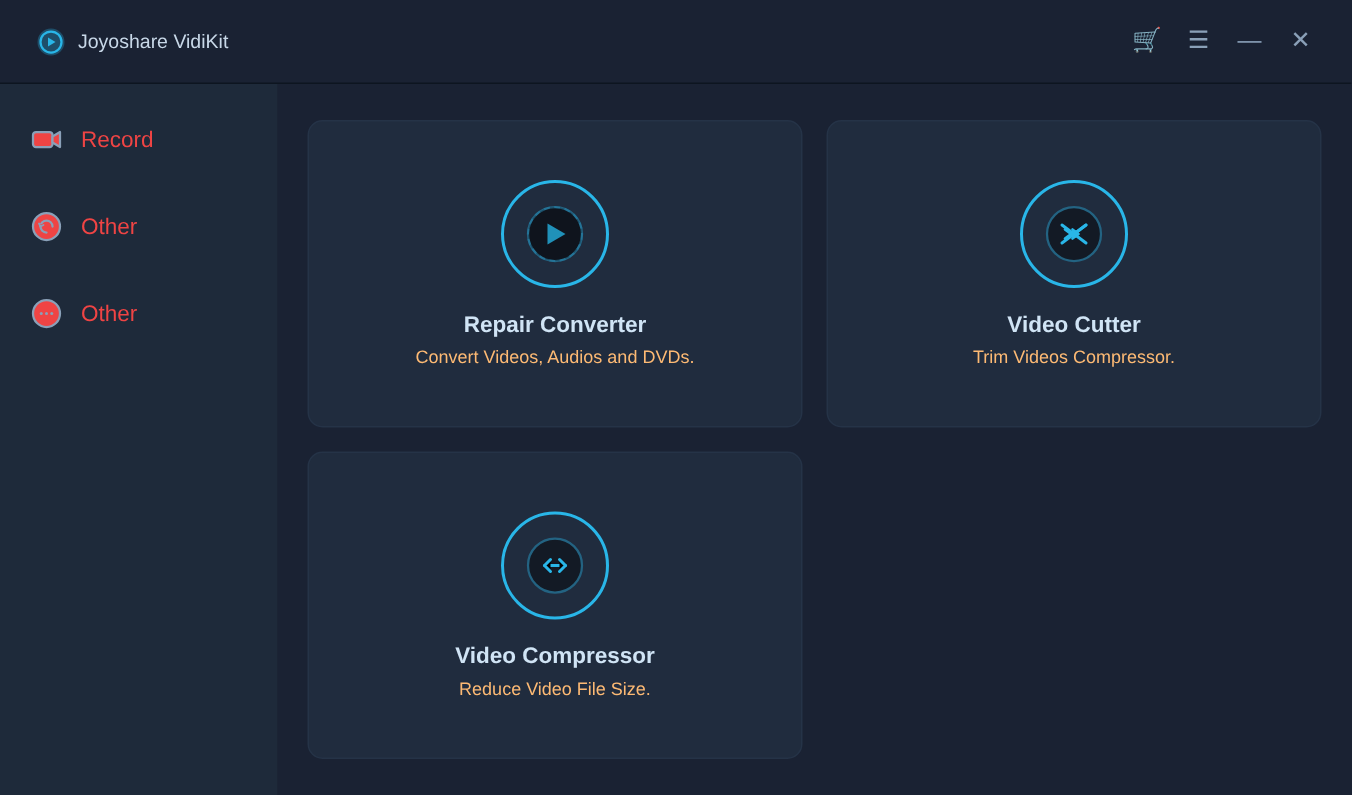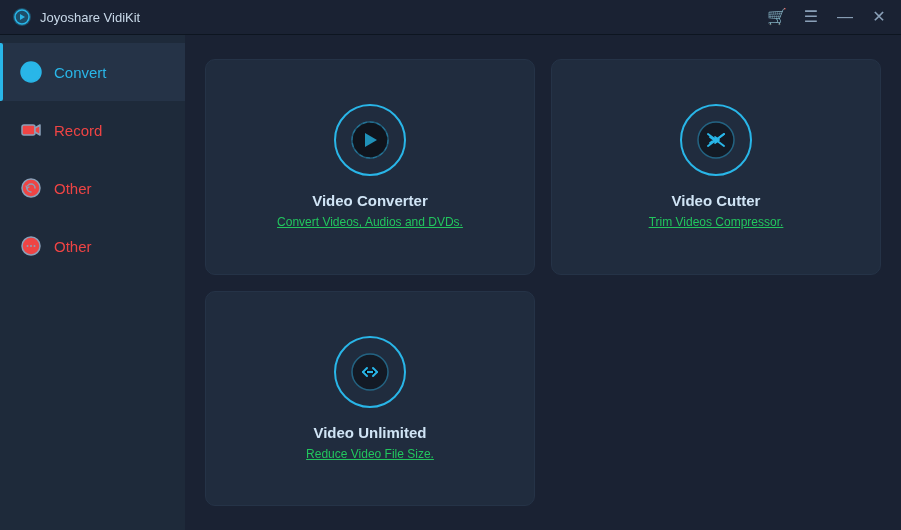--- a/index.html
+++ b/index.html
@@ -11,22 +11,22 @@
       overflow: hidden;
       display: flex;
       flex-direction: column;
     }
 
     
     .title-bar {
       display: flex;
       justify-content: space-between;
       background: #1a2233;
-      height: 35px;
-      padding: 0 12px;
+      height: 56px;
+      padding: 0 24px;
       border-bottom: 1px solid #0d1520;
       flex-shrink: 0;
     }
     .title-bar-left {
       display: flex;
       align-items: center;
       gap: 8px;
     }
     .app-icon {
       width: 20px;
@@ -139,24 +139,23 @@
       margin-bottom: 16px;
       background: transparent;
     }
     .tool-card-title {
       color: #d0e4f5;
       font-size: 15px;
       font-weight: 600;
       margin-bottom: 6px;
     }
     .tool-card-desc {
-      color: #22c55e;
+      color: #fdba74;
       font-size: 12px;
       text-align: center;
-      text-decoration: underline;
     }
 
     
     svg { fill: currentColor; }
   </style>
 </head>
 <body>
 
 <div class="title-bar">
   <div class="title-bar-left">
@@ -174,29 +173,20 @@
     <span class="title-bar-btn">☰</span>
     <span class="title-bar-btn">—</span>
     <span class="title-bar-btn close">✕</span>
   </div>
 </div>
 
 <div class="main-layout">
 
   <nav class="sidebar">
 
-    <div class="sidebar-item active">
-      <div class="sidebar-icon">
-        <svg viewBox="0 0 22 22" width="22" height="22" fill="none">
-          <circle cx="11" cy="11" r="10" stroke="#29b6e8" stroke-width="1.5"></circle>
-          <path d="M8 7l6 4-6 4V7z" fill="#29b6e8"></path>
-        </svg>
-      </div>
-      <span class="sidebar-label">Convert</span>
-    </div>
 
     <div class="sidebar-item">
       <div class="sidebar-icon">
         <svg viewBox="0 0 22 22" width="22" height="22" fill="none">
           <rect x="2" y="6" width="13" height="10" rx="2" stroke="#8aa0b8" stroke-width="1.5"></rect>
           <path d="M15 9l5-3v10l-5-3V9z" stroke="#8aa0b8" stroke-width="1.5" stroke-linejoin="round"></path>
         </svg>
       </div>
       <span class="sidebar-label">Record</span>
     </div>
@@ -230,21 +220,21 @@
   <div class="content">
 
     <div class="tool-card">
       <div class="tool-card-icon-wrap">
         <svg viewBox="0 0 40 40" width="40" height="40" fill="none">
           <circle cx="20" cy="20" r="18" stroke="#29b6e8" stroke-width="1.5" opacity="0.4"></circle>
           <path d="M15 13l12 7-12 7V13z" fill="#29b6e8"></path>
           <circle cx="20" cy="20" r="18" stroke="#29b6e8" stroke-width="1.5" opacity="0.2" stroke-dasharray="4 3"></circle>
         </svg>
       </div>
-      <div class="tool-card-title">Video Converter</div>
+      <div class="tool-card-title">Repair Converter</div>
       <div class="tool-card-desc">Convert Videos, Audios and DVDs.</div>
     </div>
 
     <div class="tool-card">
       <div class="tool-card-icon-wrap">
         <svg viewBox="0 0 40 40" width="40" height="40" fill="none">
           <circle cx="20" cy="20" r="18" stroke="#29b6e8" stroke-width="1.5" opacity="0.4"></circle>
           <path d="M28 14l-16 12M28 26L12 14" stroke="#29b6e8" stroke-width="2" stroke-linecap="round"></path>
           <path d="M20 20l8-6" stroke="#29b6e8" stroke-width="2" stroke-linecap="round"></path>
           <circle cx="20" cy="20" r="2.5" fill="#29b6e8"></circle>
@@ -260,19 +250,19 @@
     <div class="tool-card">
       <div class="tool-card-icon-wrap">
         <svg viewBox="0 0 40 40" width="40" height="40" fill="none">
           <circle cx="20" cy="20" r="18" stroke="#29b6e8" stroke-width="1.5" opacity="0.4"></circle>
 
           <path d="M13 20h14" stroke="#29b6e8" stroke-width="2" stroke-linecap="round"></path>
           <path d="M17 16l-4 4 4 4" stroke="#29b6e8" stroke-width="2" stroke-linecap="round" stroke-linejoin="round"></path>
           <path d="M23 16l4 4-4 4" stroke="#29b6e8" stroke-width="2" stroke-linecap="round" stroke-linejoin="round"></path>
         </svg>
       </div>
-      <div class="tool-card-title">Video Unlimited</div>
+      <div class="tool-card-title">Video Compressor</div>
       <div class="tool-card-desc">Reduce Video File Size.</div>
     </div>
 
   </div>
 
 </div>
 
 </body></html>

